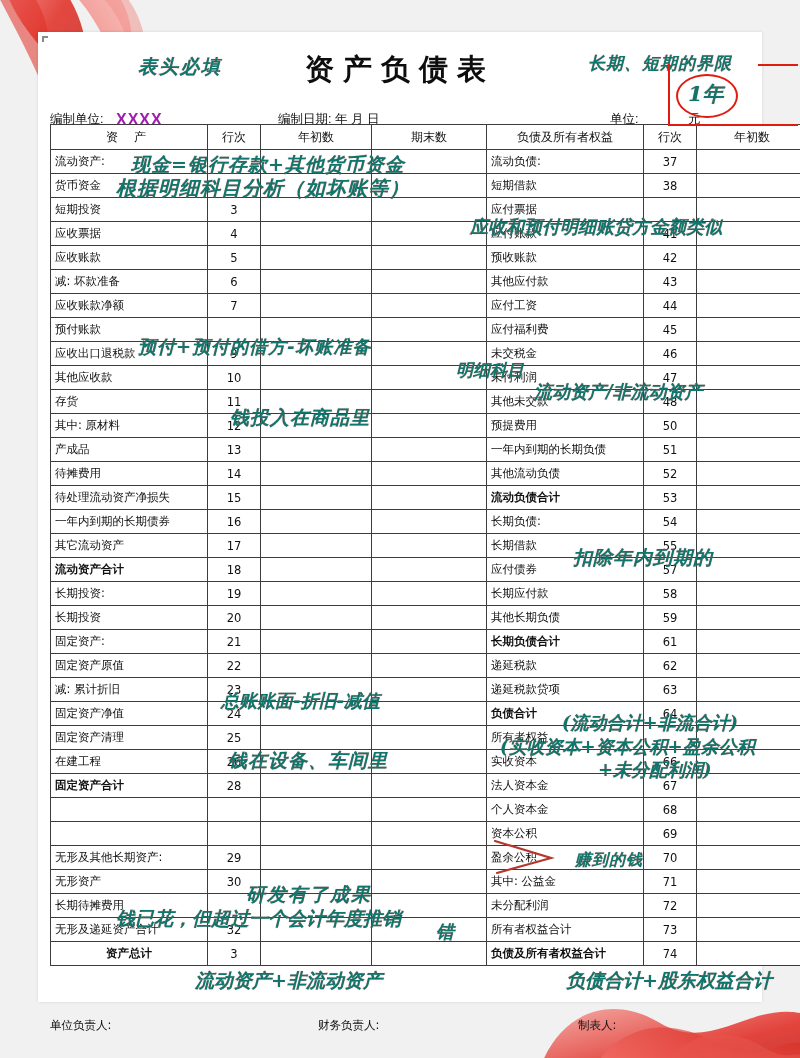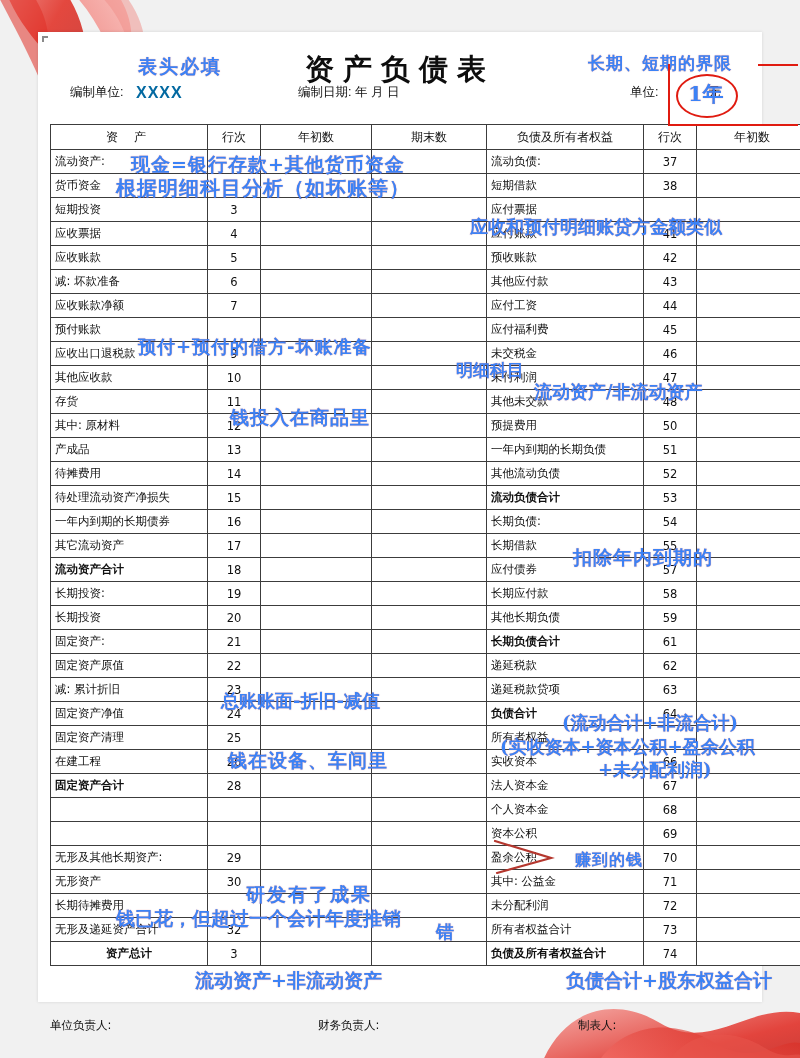--- a/index.html
+++ b/index.html
@@ -26,28 +26,28 @@
   }
 
   
   .hdr{position:relative;height:80px;}
   .doc-title{
     position:absolute;left:0;right:0;top:18px;text-align:center;
     font-size:29px;font-weight:bold;letter-spacing:9px;color:#0d0d0d;
     font-family:"DejaVu Sans",sans-serif;
   }
   .meta{
-    position:absolute;left:12px;right:12px;top:52px;height:22px;
-    font-size:12.5px;color:#111;margin-left:20px;
+    position:absolute;left:12px;right:12px;top:79px;height:22px;
+    font-size:12.5px;color:#111;
   }
   .meta .m1{position:absolute;left:0;top:0;}
   .meta .m2{position:absolute;left:228px;top:0;}
   .meta .m3{position:absolute;left:560px;top:0;}
   .meta .m4{position:absolute;left:638px;top:0;}
-  .meta .unitval{color:#0369a1;font-weight:bold;font-size:16px;letter-spacing:1px;}
+  .meta .unitval{color:#a21caf;font-weight:bold;font-size:16px;letter-spacing:1px;}
 
   
   table.bs{
     position:absolute;left:12px;top:92px;
     width:700px;border-collapse:collapse;table-layout:fixed;
   }
   table.bs td,table.bs th{
     border:1px solid #3c3c3c;
     height:23px;padding:0 4px;
     font-size:11.5px;color:#101010;
@@ -70,23 +70,23 @@
     position:absolute;left:12px;top:986px;width:700px;height:18px;
     font-size:11.5px;color:#111;font-family:"DejaVu Sans",sans-serif;
   }
   .sig span{position:absolute;top:0;}
   .sig .s1{left:0;}
   .sig .s2{left:268px;}
   .sig .s3{left:528px;}
 
   
   .ann{
-    position:absolute;color:#3b82f6;
+    position:absolute;color:#0f766e;
     font-family:"DejaVu Serif",serif;
-    font-weight:bold;
+    font-weight:bold;font-style:italic;
     white-space:nowrap;pointer-events:none;
     text-shadow:0 0 1px rgba(224,27,16,.5);
     text-align:center;
   }
   .ann-line{position:absolute;background:#e01b10;height:1.6px;pointer-events:none;}
   .circle{
     position:absolute;border:2.2px solid #e01b10;border-radius:50%;
     pointer-events:none;
   }
   .arrow{position:absolute;pointer-events:none;}

